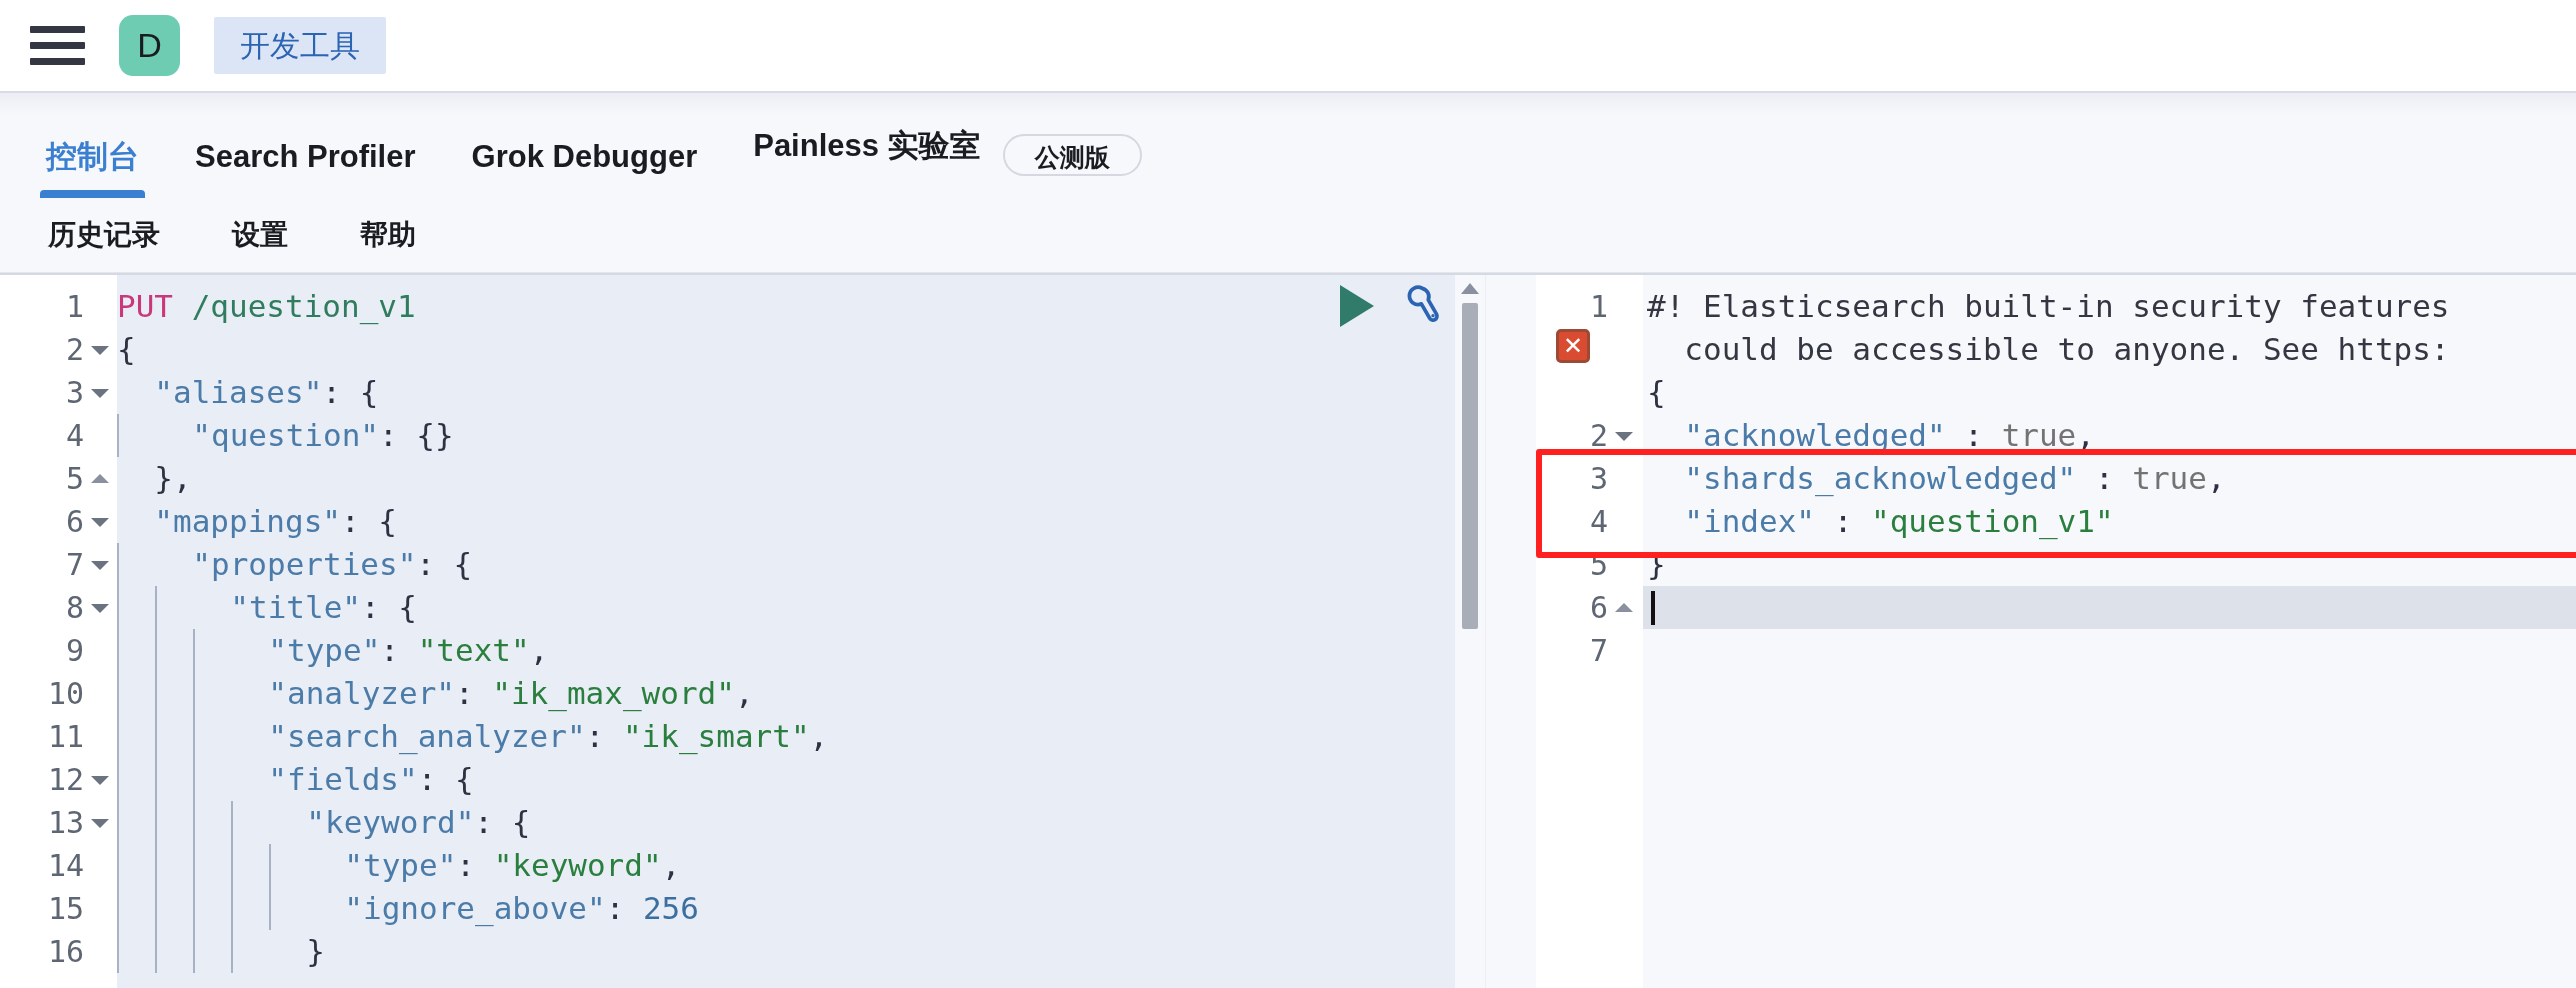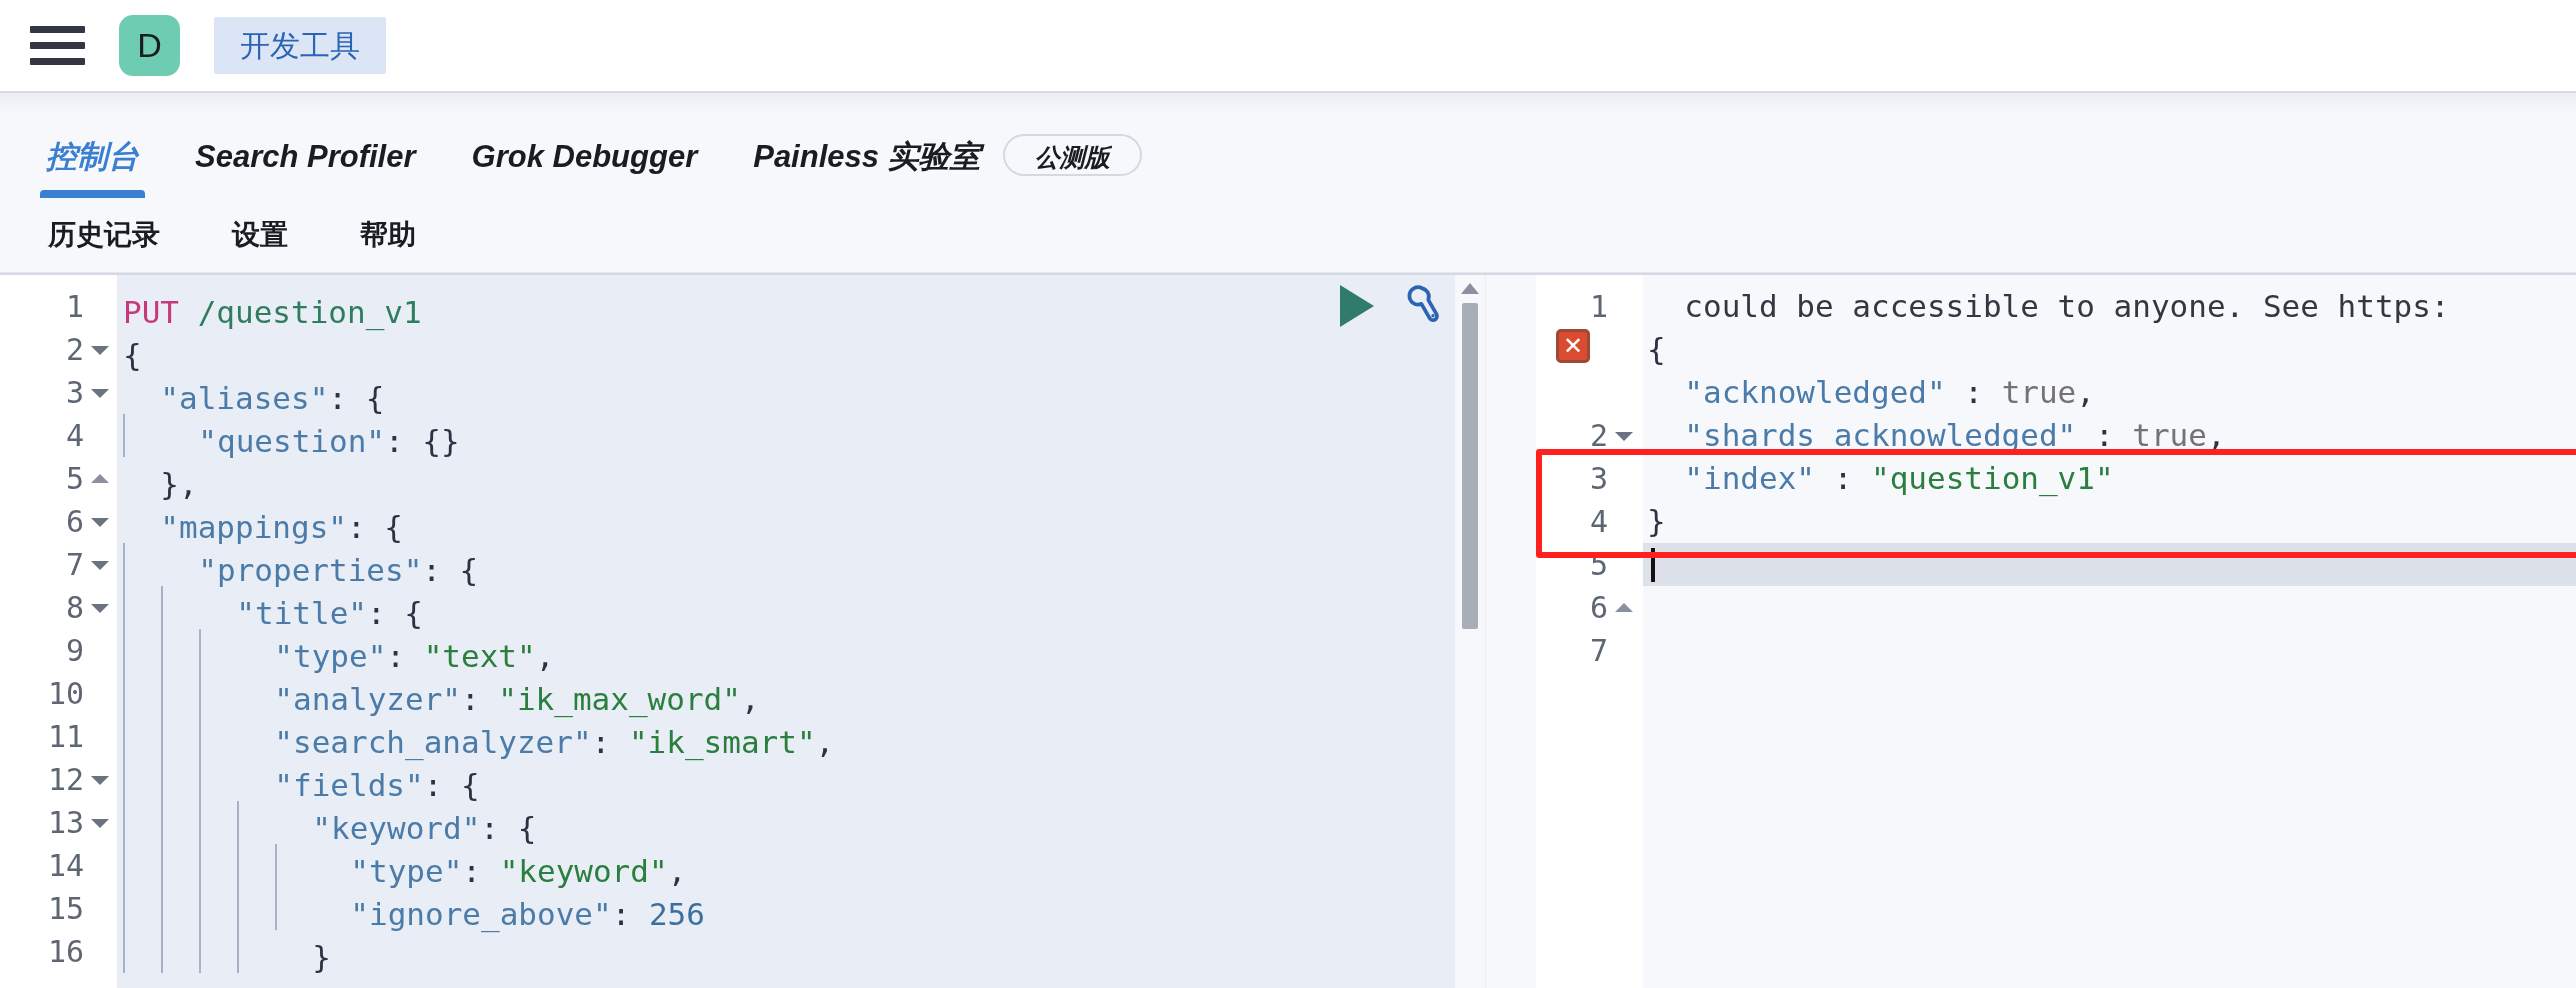--- a/index.html
+++ b/index.html
@@ -66,24 +66,23 @@
   }
   .ptab {
     position: relative;
     padding: 0 28px 26px 28px;
     font-size: 31px;
     font-weight: bold;
     color: #1a1c21;
     cursor: pointer;
     white-space: nowrap;
     display: flex;
-    align-items: flex-end;
+    align-items: flex-start;
     gap: 22px;
     line-height: 1;
-    font-style: italic;
   }
   .ptab.active { color: #3a7fd0; }
   .ptab.active::after {
     content: "";
     position: absolute;
     left: 22px; right: 22px; bottom: 0;
     height: 8px;
     background: #3a7fd0;
     border-radius: 4px 4px 0 0;
   }
@@ -179,26 +178,25 @@
   .code-area {
     flex: 1;
     position: relative;
     padding-top: 10px;
     overflow: hidden;
     background: #e9edf5;
   }
   .cline {
     height: 43px;
     display: flex;
-    align-items: flex-end;
+    align-items: center;
     font-family: "DejaVu Sans Mono", monospace;
     font-size: 31px;
     white-space: pre;
     line-height: 1;
-    padding-left: 6px;
     position: relative;
   }
   .ind {
     display: inline-block;
     border-left: 2px solid #a9b1c4;
     height: 43px;
   }
   .indw { width: 38px; }
   .k-method { color: #c9387a; }
   .k-path   { color: #2f7d5e; }
@@ -511,20 +509,21 @@
         <div class="rgln">
           <span>6</span>
           <span class="fold up"></span>
         </div>
         <div class="rgln">
           <span>7</span>
           <span class="fold "></span>
         </div>
       </div>
     <div class="rcode" id="right-code">
+        <div class="rline"><span class="k-comment">#! Elasticsearch built-in security features</span></div>
         <div class="rline"><span class="k-comment">  could be accessible to anyone. See https:</span></div>
         <div class="rline"><span class="k-punc">{</span></div>
         <div class="rline"><span class="k-plain">  </span><span class="k-key">"acknowledged"</span><span class="k-punc"> : </span><span class="k-bool">true</span><span class="k-punc">,</span></div>
         <div class="rline"><span class="k-plain">  </span><span class="k-key">"shards_acknowledged"</span><span class="k-punc"> : </span><span class="k-bool">true</span><span class="k-punc">,</span></div>
         <div class="rline"><span class="k-plain">  </span><span class="k-key">"index"</span><span class="k-punc"> : </span><span class="k-str">"question_v1"</span></div>
         <div class="rline"><span class="k-punc">}</span></div>
         <div class="rline hl"><span id="cursor-caret"></span></div>
       </div>
     <div id="redbox"></div>
   </div>

